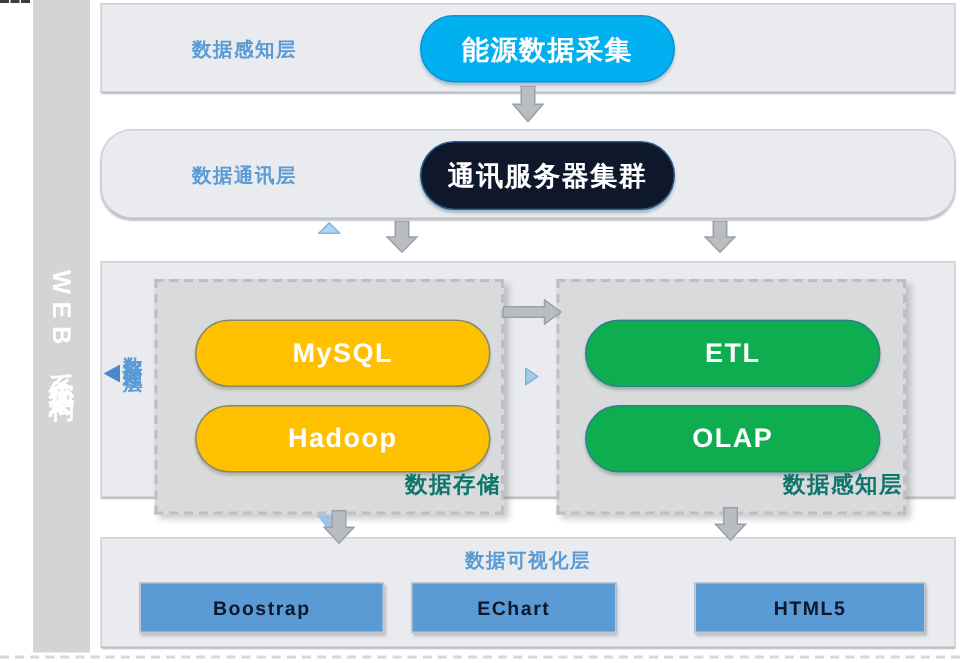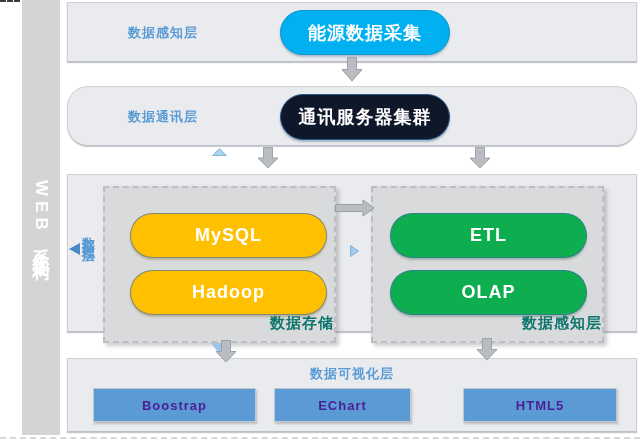--- a/index.html
+++ b/index.html
@@ -80,21 +80,21 @@
   .box-analysis { left:303px; }
   .group-label {
     position:absolute; bottom:8px; left:0; right:0; text-align:right;
     color:#0f766e; font-weight:bold; font-size:15px; letter-spacing:1px;
   }
 
   
   .viz-box {
     position:absolute; top:29px; height:34px;
     background:#5b9bd5; border:1px solid #c2c7cf; box-shadow:1px 2px 2px rgba(100,104,110,.35);
-    color:#4c1d95; font-weight:bold; font-size:13px; letter-spacing:1px;
+    color:#0f172a; font-weight:bold; font-size:13px; letter-spacing:1px;
     display:flex; align-items:center; justify-content:center;
   }
   .viz-1 { left:25px;  width:163px; }
   .viz-2 { left:206px; width:137px; }
   .viz-3 { left:395px; width:154px; }
 
   
   .icon { position:absolute; z-index:4; }
   .z3 { z-index:3; }
 </style>

